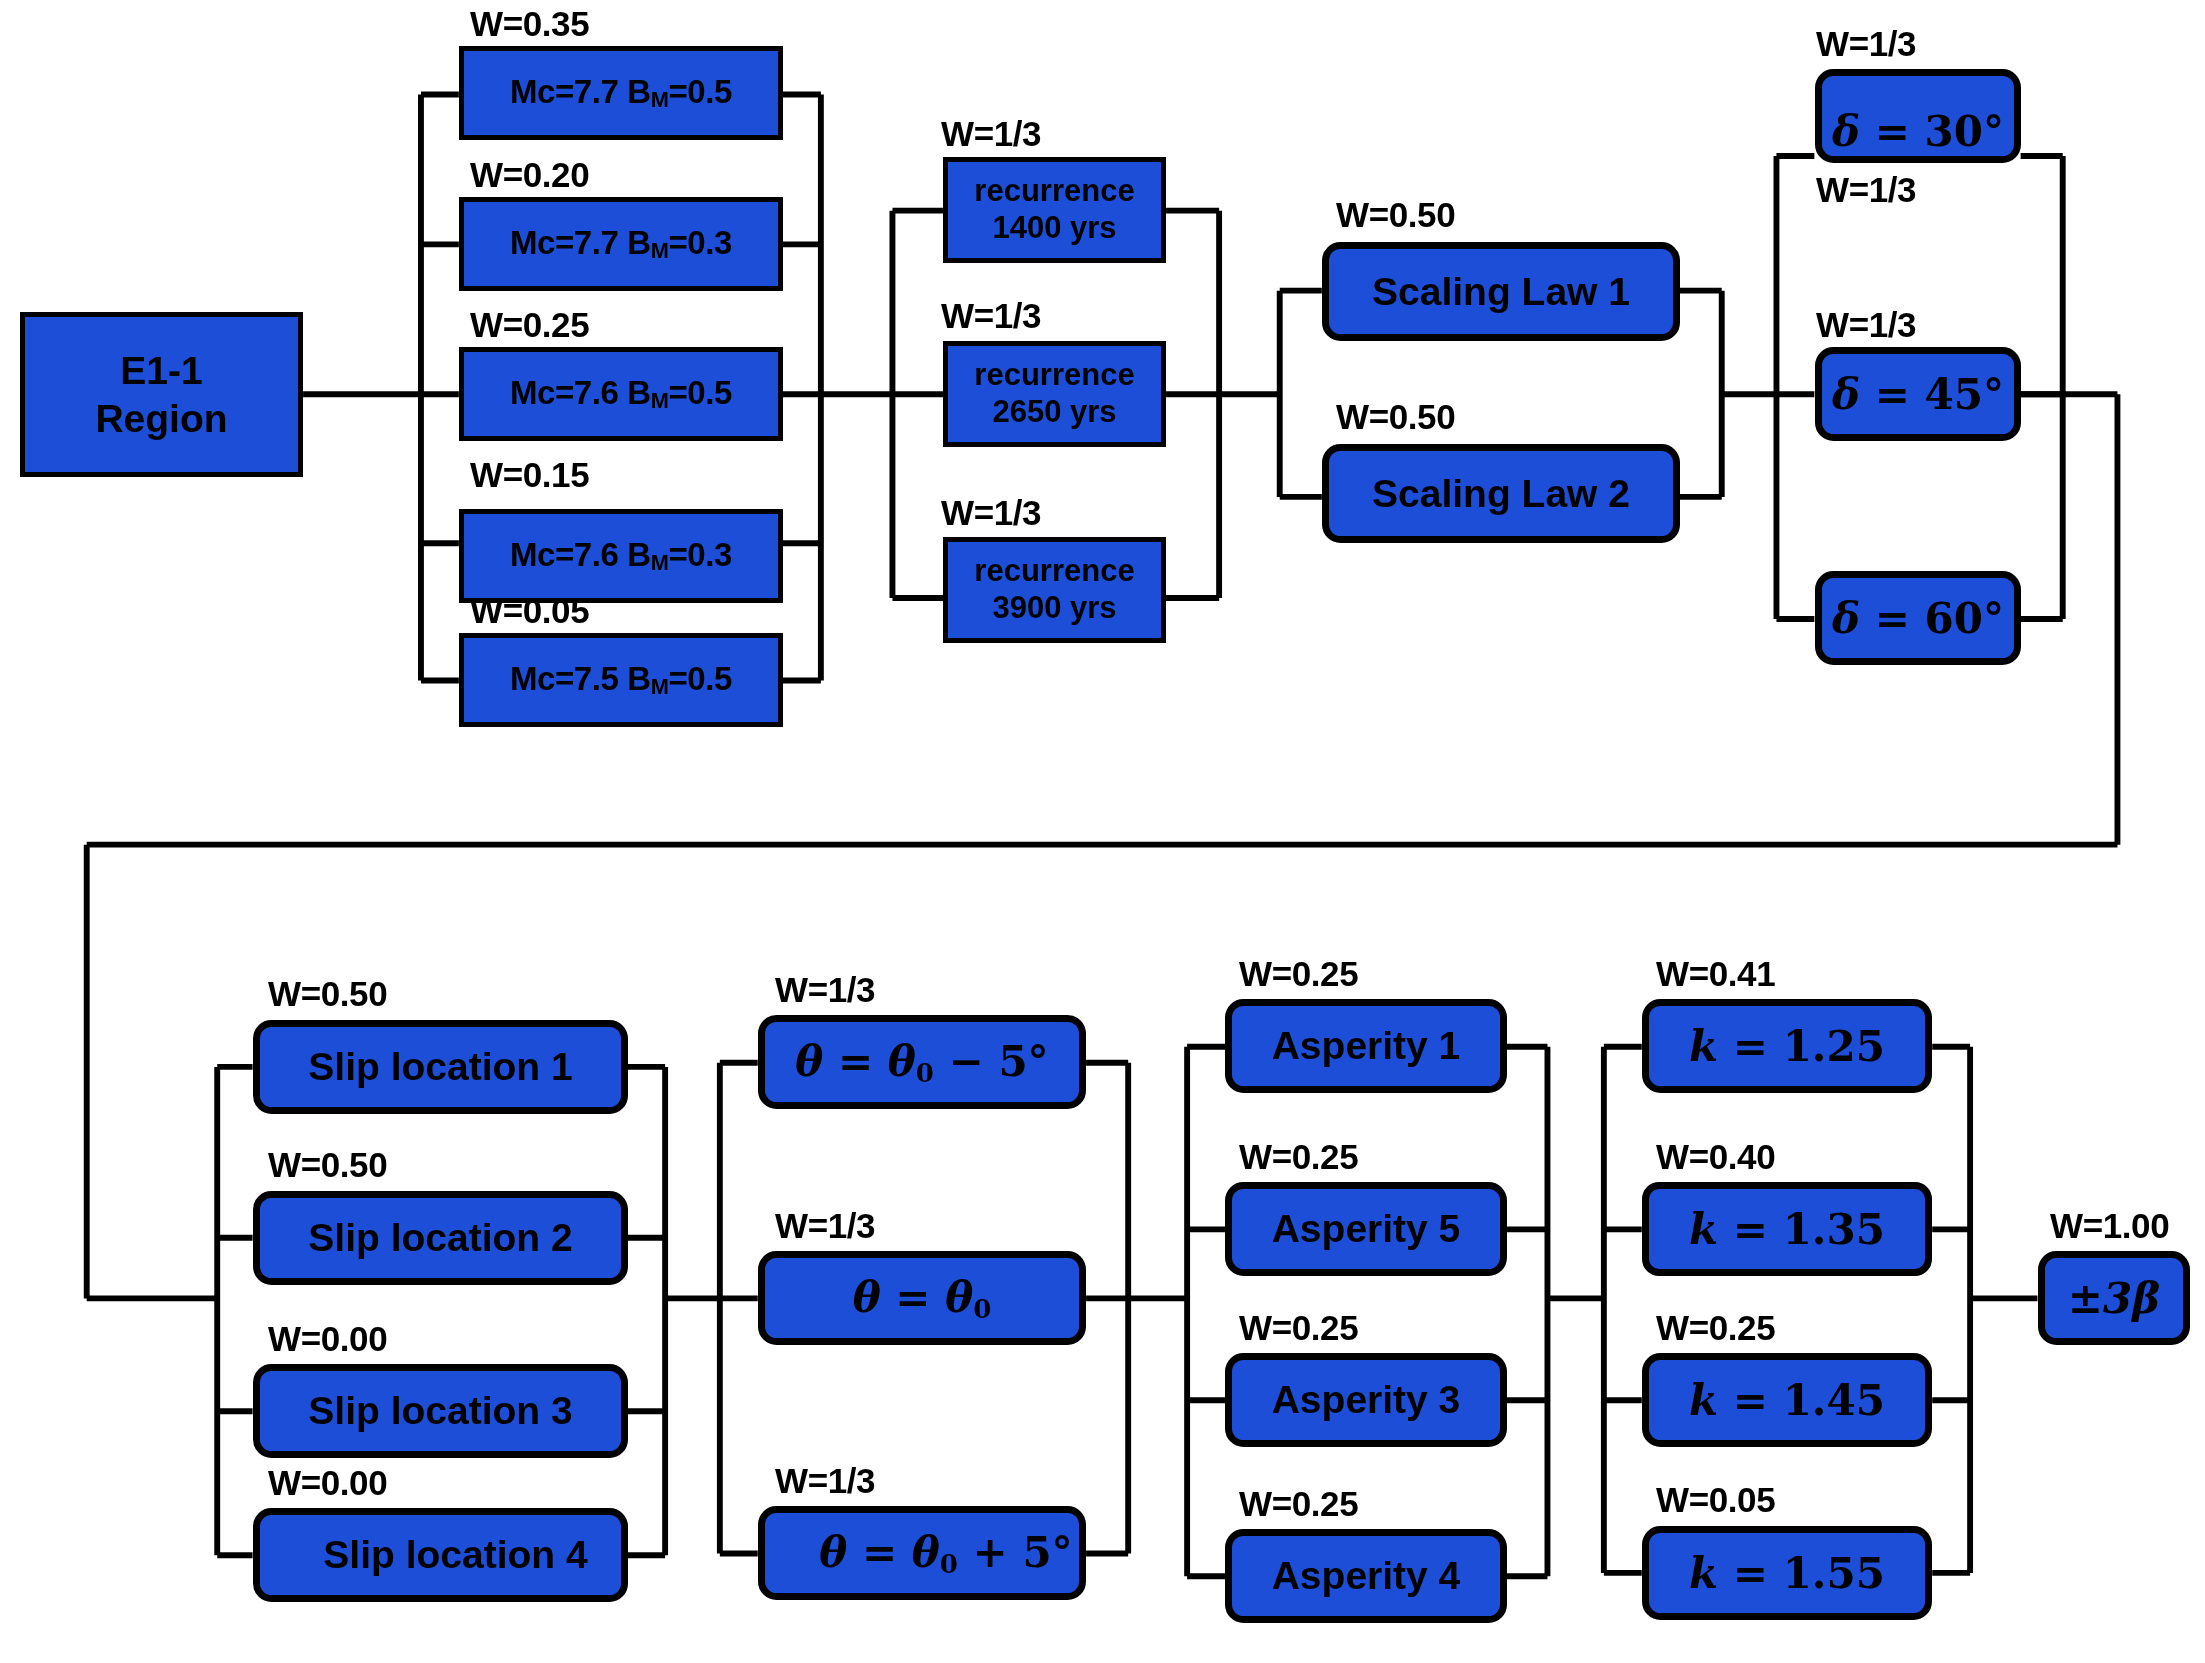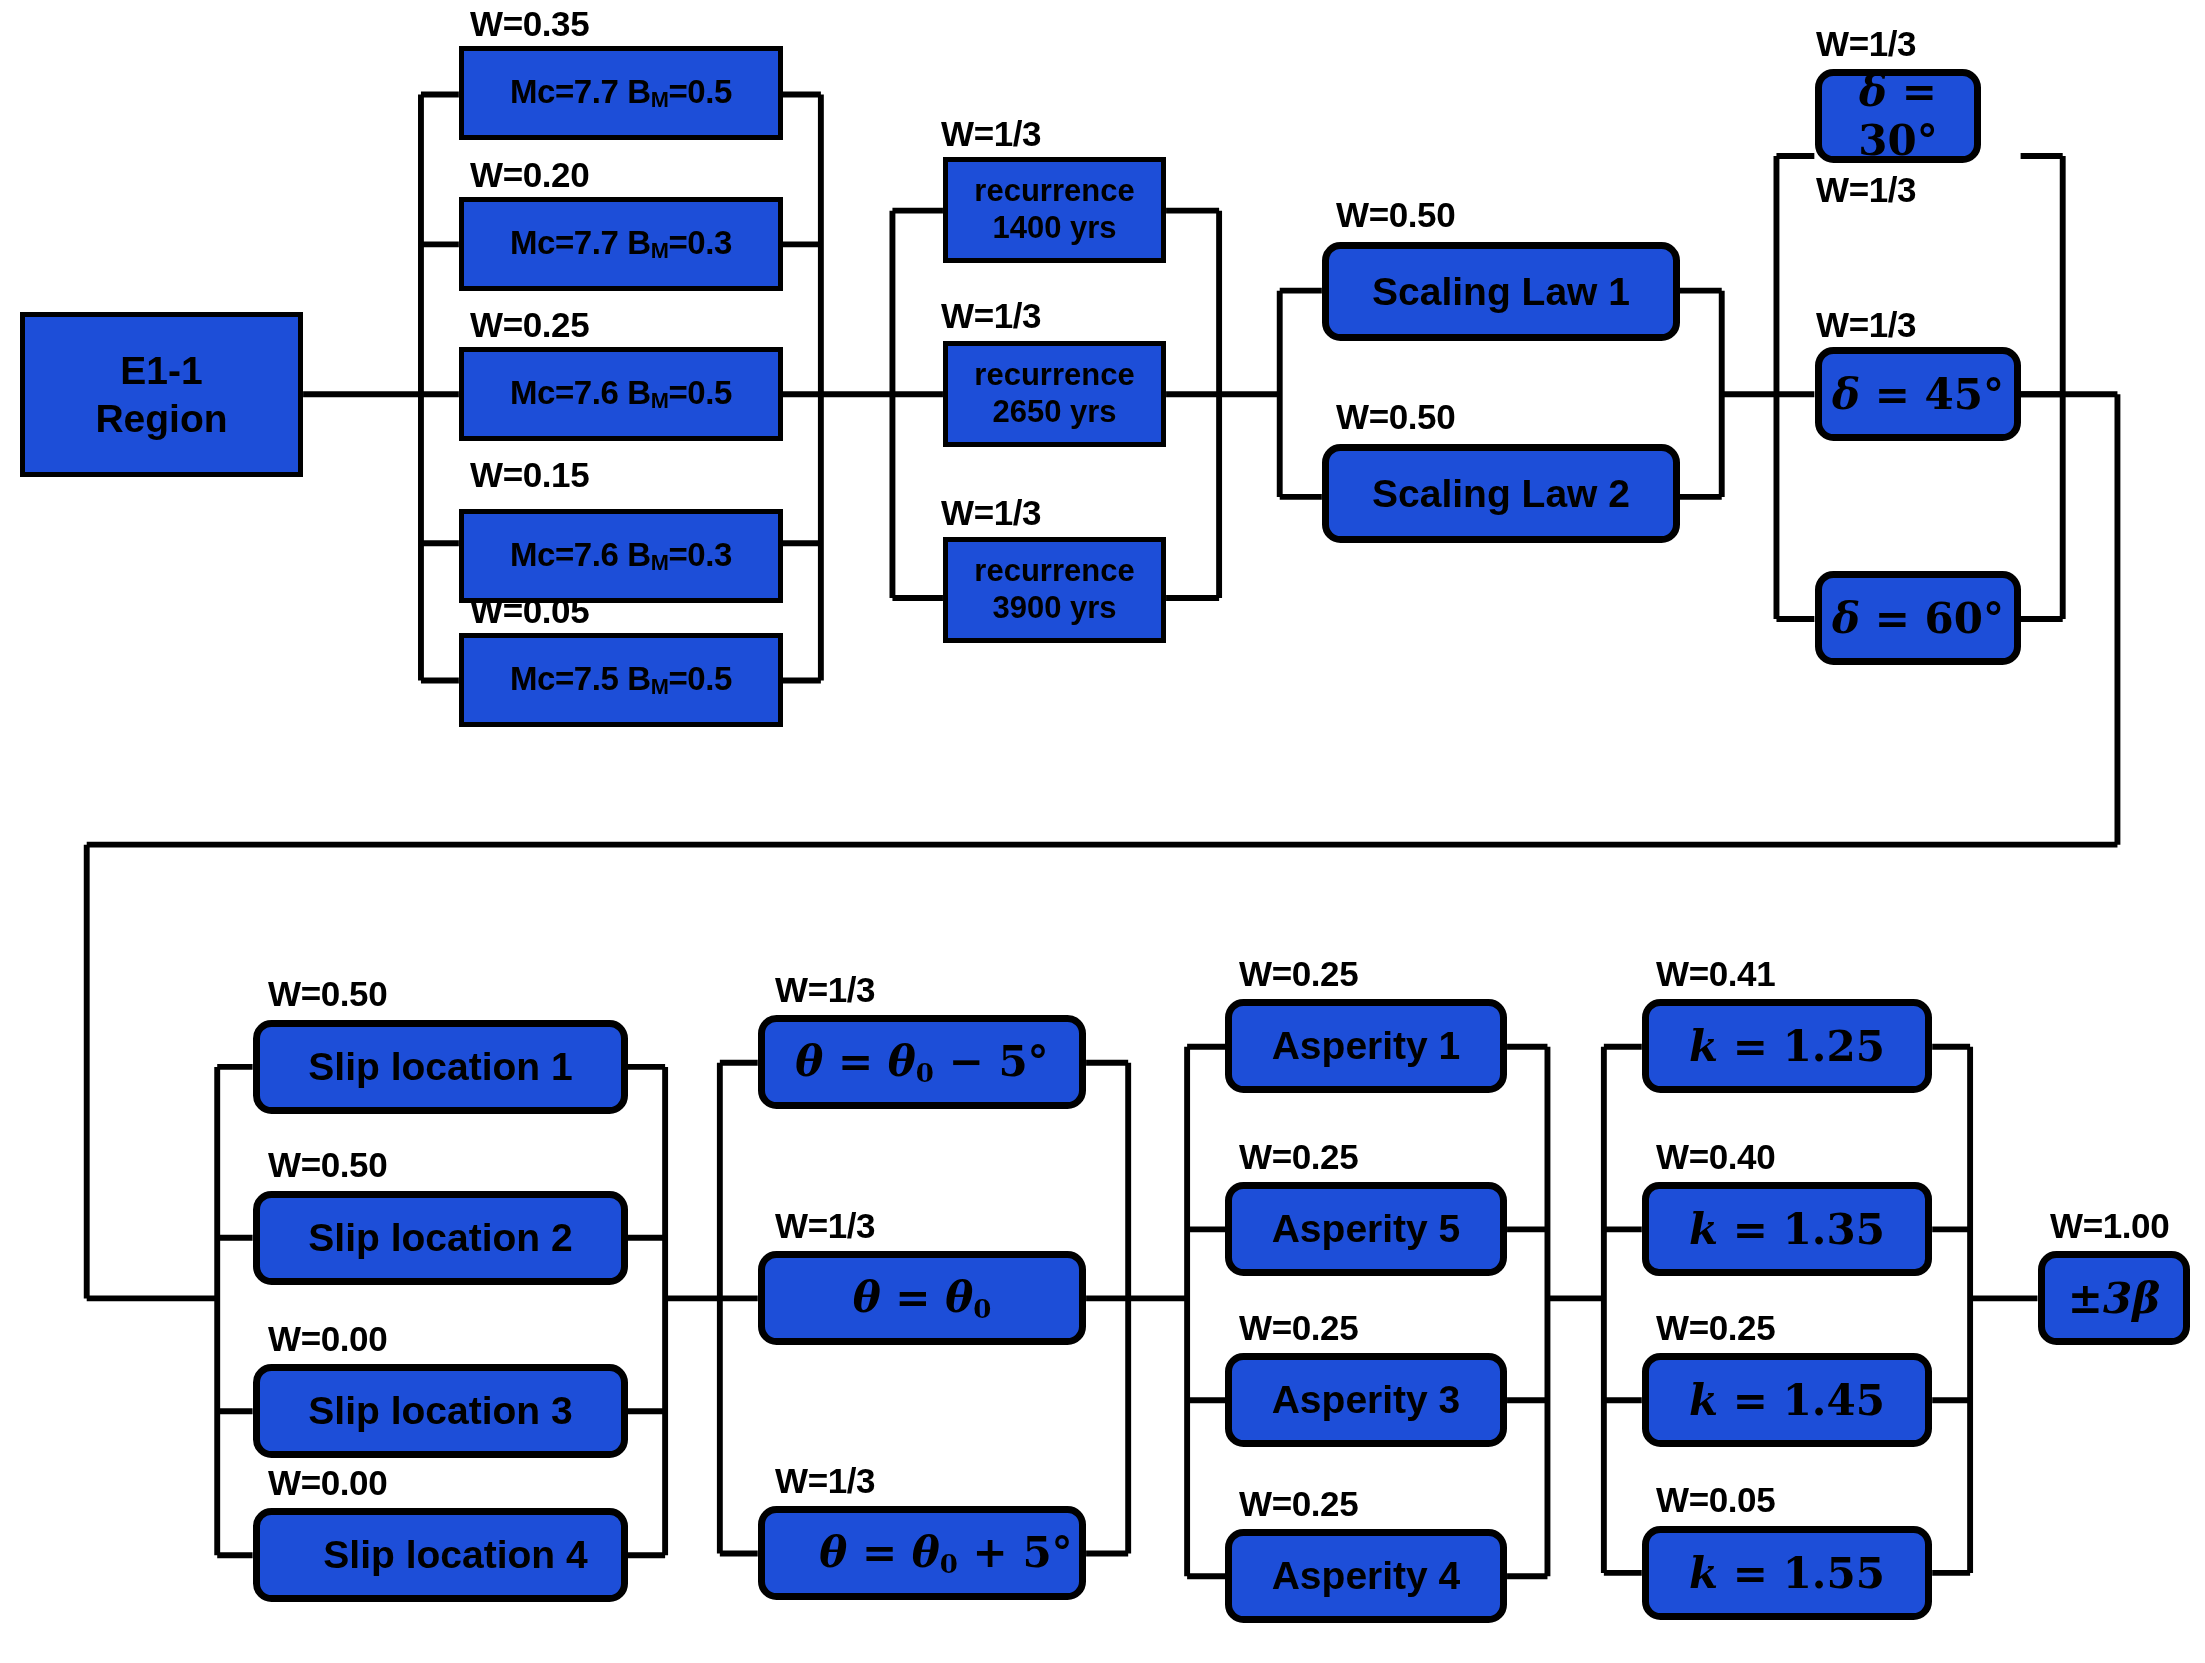--- a/index.html
+++ b/index.html
@@ -231,21 +231,21 @@
   <div class="node round" style="left:1322px; top:242px; width:358px; height:99px;">
     <span class="bigbox">Scaling Law 1</span>
   </div>
 
   <div class="wlabel" style="left:1336px; top:397px; font-size:35px;">W=0.50</div>
   <div class="node round" style="left:1322px; top:444px; width:358px; height:99px;">
     <span class="bigbox">Scaling Law 2</span>
   </div>
 
   <div class="wlabel" style="left:1816px; top:23.6px; font-size:35px;">W=1/3</div>
-  <div class="node round" style="left:1815px; top:69px; width:166px; height:94px;">
+  <div class="node round" style="left:1815px; top:69px; width:206px; height:94px;align-items:flex-end;">
     <span class="mathbox"><span>δ</span><span class="op"> = </span><span class="op">30°</span></span>
   </div>
 
   <div class="wlabel" style="left:1816px; top:170px; font-size:35px;">W=1/3</div>
   <div class="node round" style="left:1815px; top:347px; width:206px; height:94px;">
     <span class="mathbox"><span>δ</span><span class="op"> = </span><span class="op">45°</span></span>
   </div>
 
   <div class="wlabel" style="left:1816px; top:305px; font-size:35px;">W=1/3</div>
   <div class="node round" style="left:1815px; top:571px; width:206px; height:94px;">

